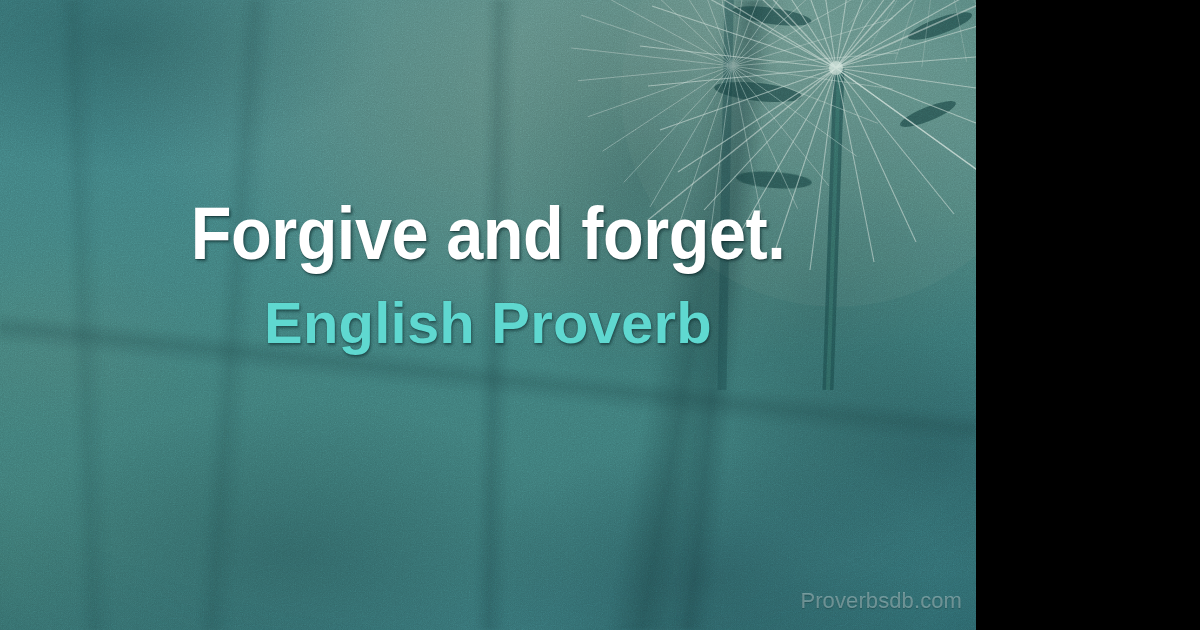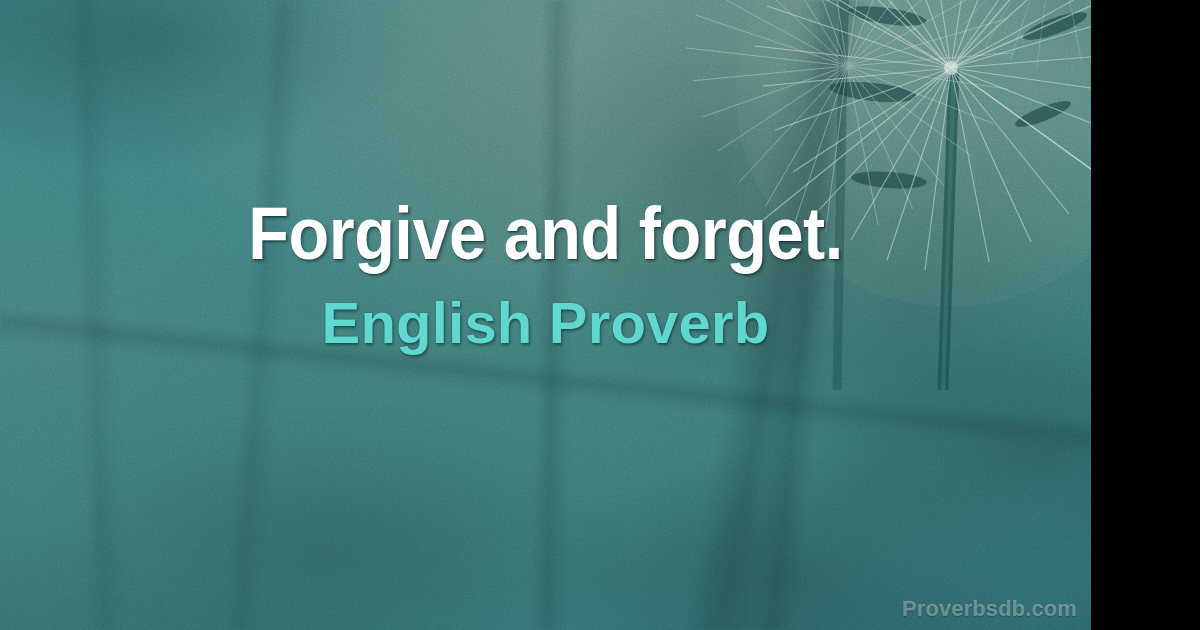--- a/index.html
+++ b/index.html
@@ -3,21 +3,21 @@
 <meta charset="utf-8">
 <style>
   html, body {
     margin: 0;
     padding: 0;
     background: #000;
   }
 
   #card {
     position: relative;
-    width: 1091px;
+    width: 976px;
     height: 630px;
     overflow: hidden;
     font-family: "Liberation Sans", sans-serif;
     background-color: #6d28d9;
   }
 
   
 
   .bg-layer {
     position: absolute;
@@ -129,25 +129,25 @@
        1px 2px 3px rgba(10,36,38,.55),
        0 0 1px rgba(10,36,38,.65);
     padding: 0 60px;
   }
 
   
 
   #watermark {
     position: absolute;
     right: 14px;
-    bottom: 8px;
+    bottom: 16px;
     z-index: 6;
     color: rgba(228,240,240,.38);
     font-size: 22px;
-    font-weight: 700;
+    font-weight: 400;
     letter-spacing: .1px;
     text-shadow: 0 1px 1px rgba(12,40,42,.35);
     user-select: none;
   }
 </style>
 </head>
 <body>
 
 <div id="card">
 

